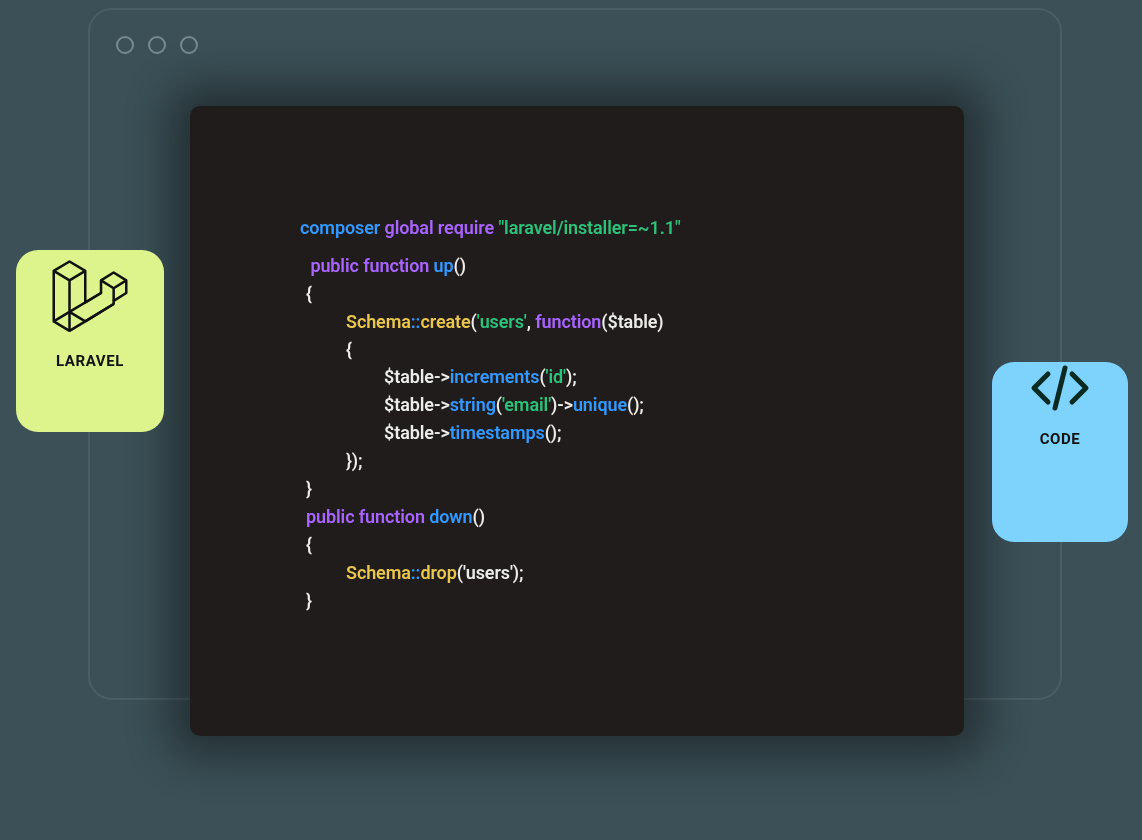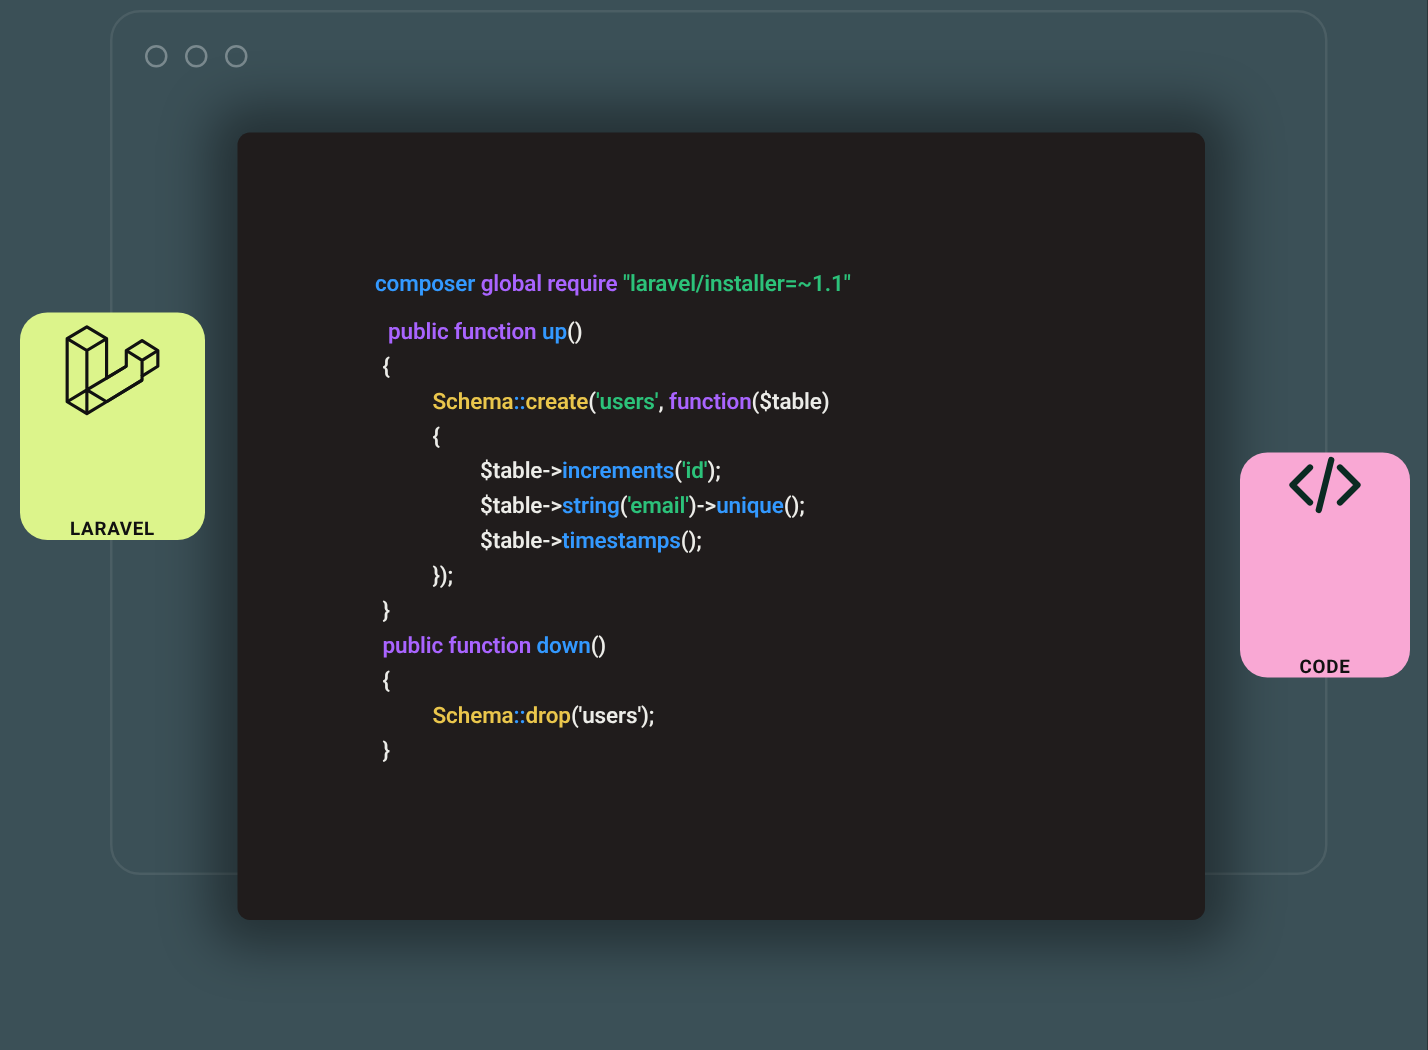--- a/index.html
+++ b/index.html
@@ -68,37 +68,37 @@
 
   .spacer { height: 10px; }
 
   .card {
     position: absolute;
     width: 148px;
     border-radius: 22px;
     display: flex;
     flex-direction: column;
     align-items: center;
-    justify-content: space-between;
+    justify-content: flex-start;
     font-weight: 700;
     letter-spacing: 0.6px;
     color: #111;
   }
   .card-laravel {
     top: 250px;
     left: 16px;
     height: 182px;
     background: #dcf48b;
   }
   .card-code {
     top: 362px;
     left: 992px;
     width: 136px;
     height: 180px;
-    background: #f9a8d4;
+    background: #7dd3fc;
   }
   .card-label {
     margin-top: 16px;
     font-size: 15px;
   }
 
   svg { display: block; }
 </style>
 </head>
 <body>

